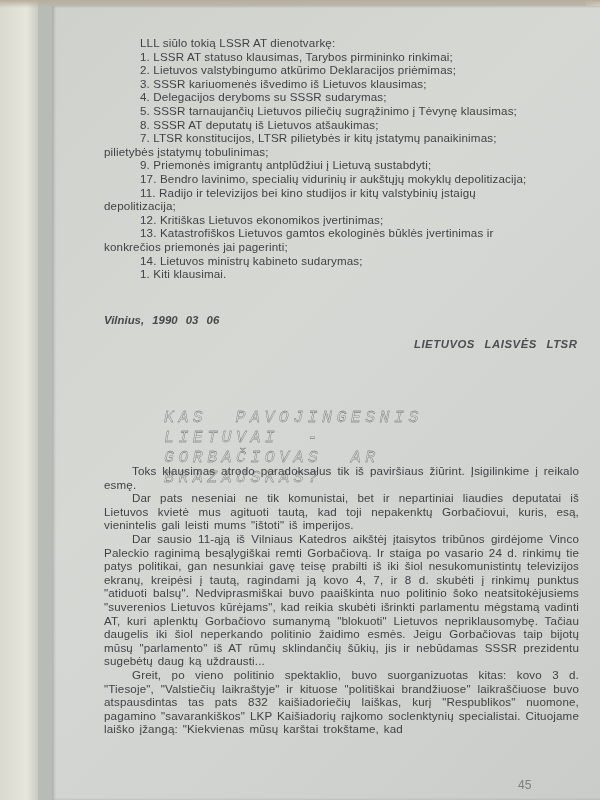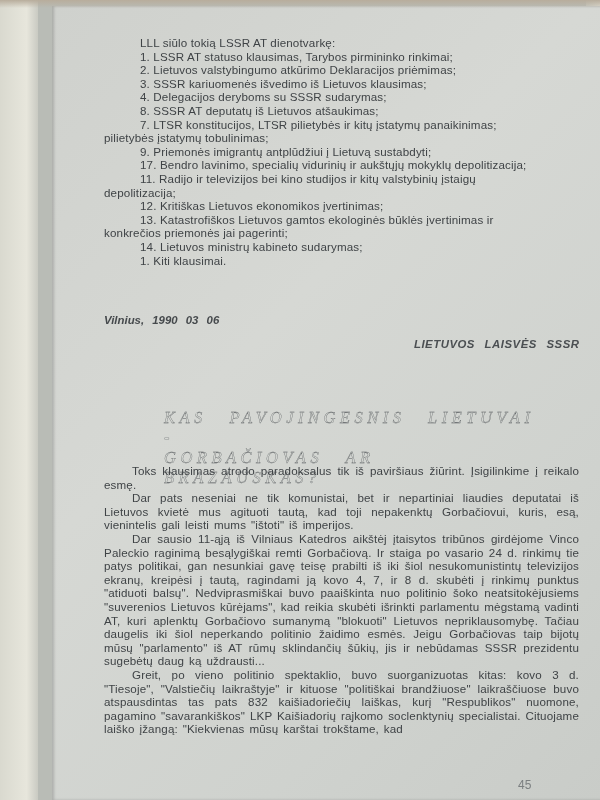--- a/index.html
+++ b/index.html
@@ -74,21 +74,21 @@
       color: #4b4f52;
       font-weight: bold;
       letter-spacing: 0.5px;
       word-spacing: 6px;
       white-space: nowrap;
     }
     .heading {
       position: absolute;
       left: 112px; top: 402px;
       width: 390px;
-      font-family: Liberation Serif, serif;
+      font-family: Liberation Mono, monospace;
       font-style: italic;
       font-size: 16.5px;
       line-height: 20px;
       color: #55595c;
       letter-spacing: 4.5px;
       word-spacing: 14px;
       -webkit-text-stroke: 0.3px #55595c;
       color: transparent;
     }
     .article {
@@ -116,37 +116,38 @@
 <div class="right-edge"></div>
 
 <div class="page">
 
   <div class="agenda text">
     <div class="line intro">LLL siūlo tokią LSSR AT dienotvarkę:</div>
     <div class="line item">1. LSSR AT statuso klausimas, Tarybos pirmininko rinkimai;</div>
     <div class="line item">2. Lietuvos valstybingumo atkūrimo Deklaracijos priėmimas;</div>
     <div class="line item">3. SSSR kariuomenės išvedimo iš Lietuvos klausimas;</div>
     <div class="line item">4. Delegacijos deryboms su SSSR sudarymas;</div>
+    <div class="line item">5. SSSR tarnaujančių Lietuvos piliečių sugrąžinimo į Tėvynę klausimas;</div>
     <div class="line item">8. SSSR AT deputatų iš Lietuvos atšaukimas;</div>
     <div class="line item">7. LTSR konstitucijos, LTSR pilietybės ir kitų įstatymų panaikinimas;</div>
     <div class="line cont">pilietybės įstatymų tobulinimas;</div>
     <div class="line item">9. Priemonės imigrantų antplūdžiui į Lietuvą sustabdyti;</div>
     <div class="line item">17. Bendro lavinimo, specialių vidurinių ir aukštųjų mokyklų depolitizacija;</div>
     <div class="line item">11. Radijo ir televizijos bei kino studijos ir kitų valstybinių įstaigų</div>
     <div class="line cont">depolitizacija;</div>
     <div class="line item">12. Kritiškas Lietuvos ekonomikos įvertinimas;</div>
     <div class="line item">13. Katastrofiškos Lietuvos gamtos ekologinės būklės įvertinimas ir</div>
     <div class="line cont">konkrečios priemonės jai pagerinti;</div>
     <div class="line item">14. Lietuvos ministrų kabineto sudarymas;</div>
     <div class="line item">1. Kiti klausimai.</div>
   </div>
 
   <div class="signature-row">
     <div class="place-date">Vilnius, 1990 03 06</div>
-    <div class="org-name">LIETUVOS LAISVĖS SSSR</div>
+    <div class="org-name">LIETUVOS LAISVĖS LTSR</div>
   </div>
 
   <div class="heading">
     <div>KAS PAVOJINGESNIS LIETUVAI -</div>
     <div style="padding-left:0px;">GORBAČIOVAS AR BRAZAUSKAS?</div>
   </div>
 
   <div class="article text">
     <p>Toks klausimas atrodo paradoksalus tik iš paviršiaus žiūrint. Įsigilinkime į reikalo esmę.</p>
     <p>Dar pats neseniai ne tik komunistai, bet ir nepartiniai liaudies deputatai iš Lietuvos kvietė mus agituoti tautą, kad toji nepakenktų Gorbačiovui, kuris, esą, vienintelis gali leisti mums "ištoti" iš imperijos.</p>

